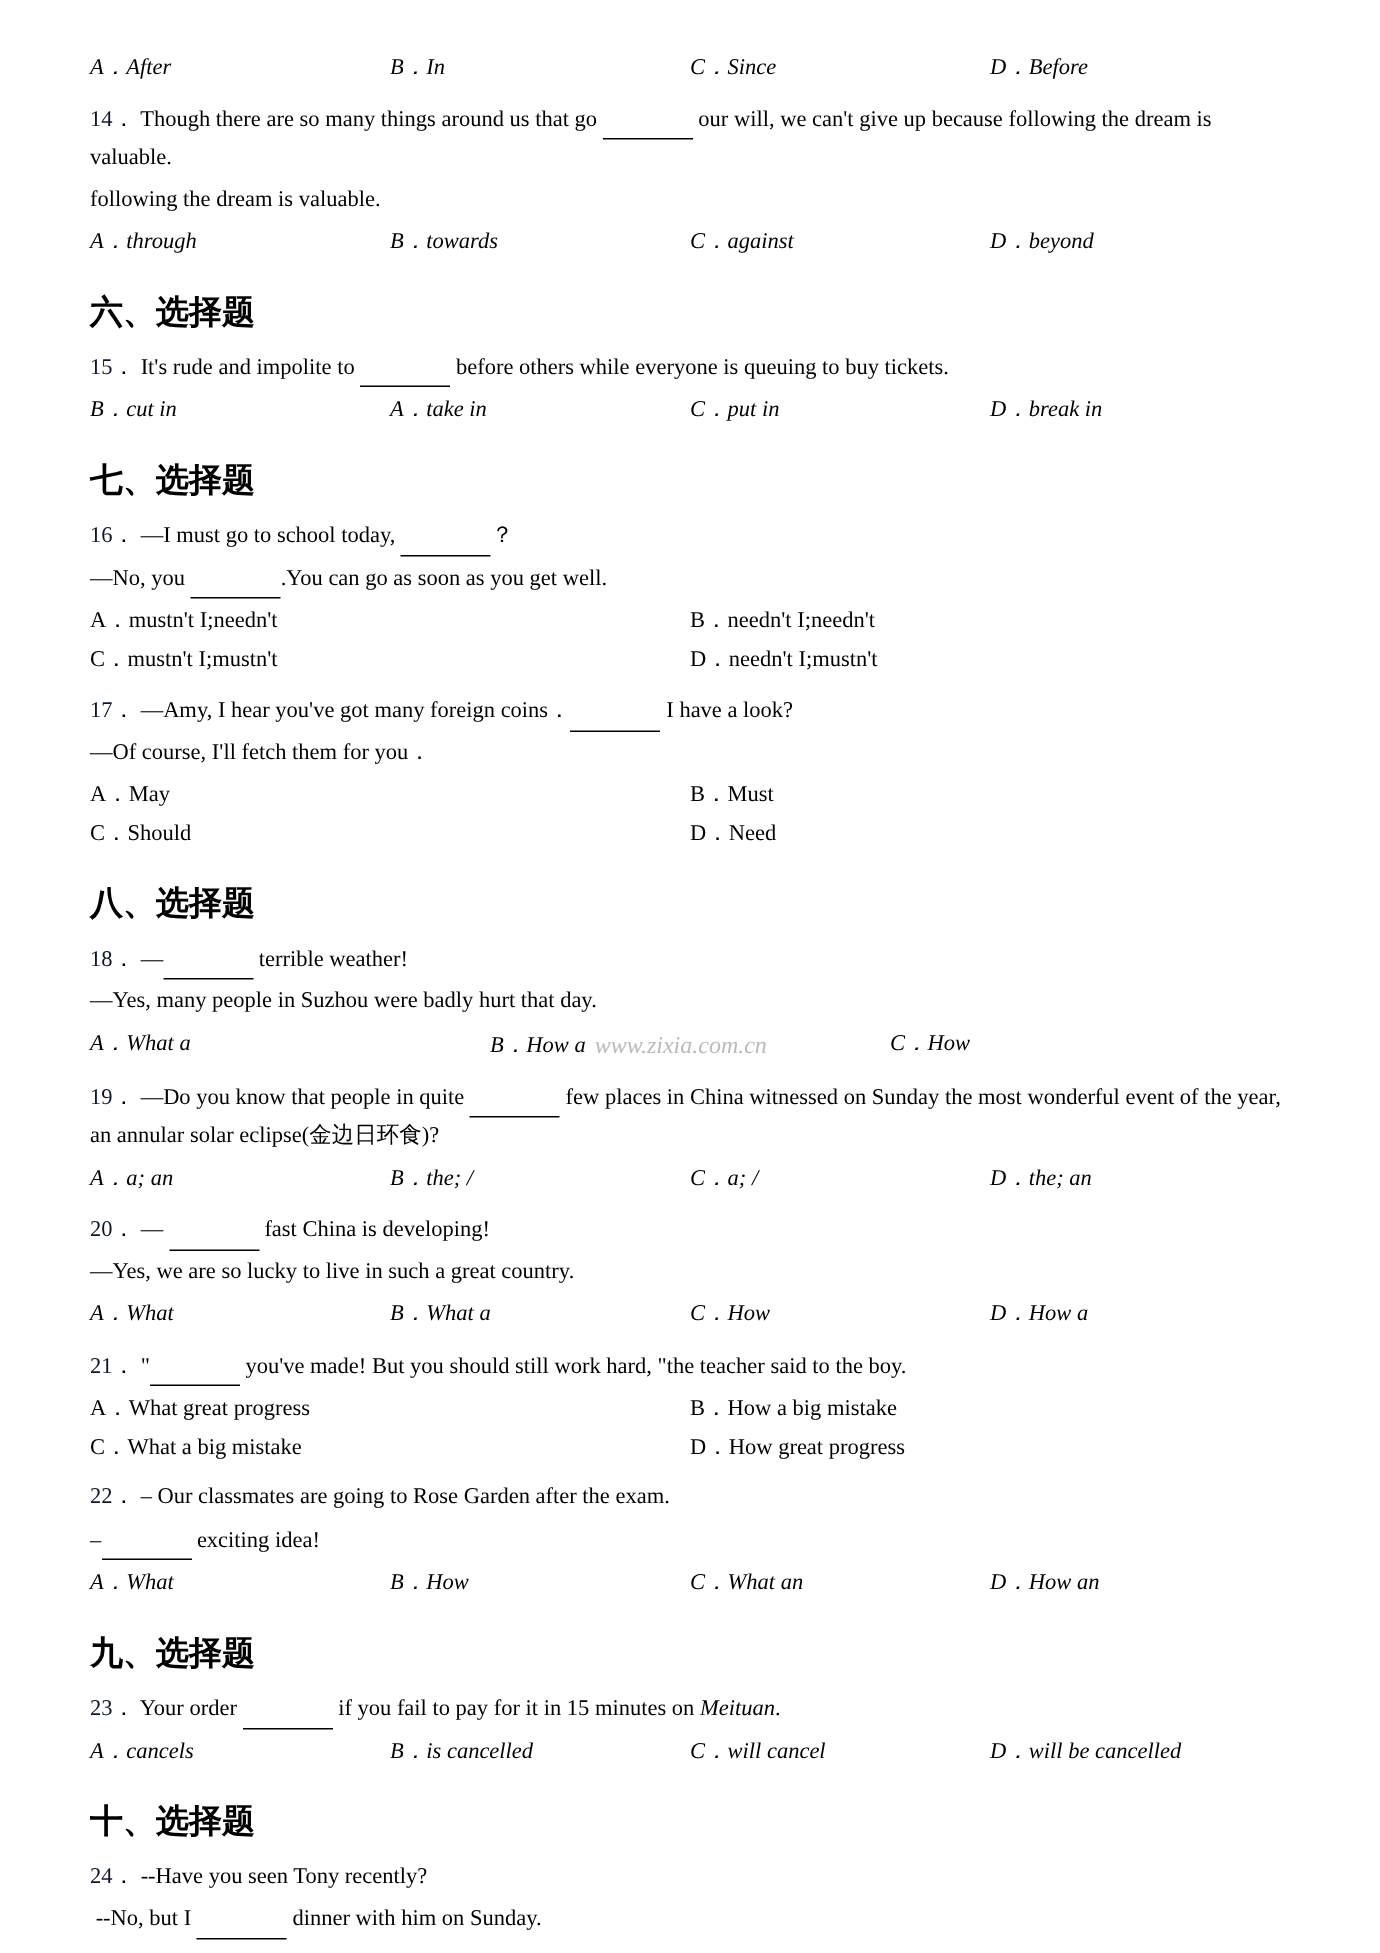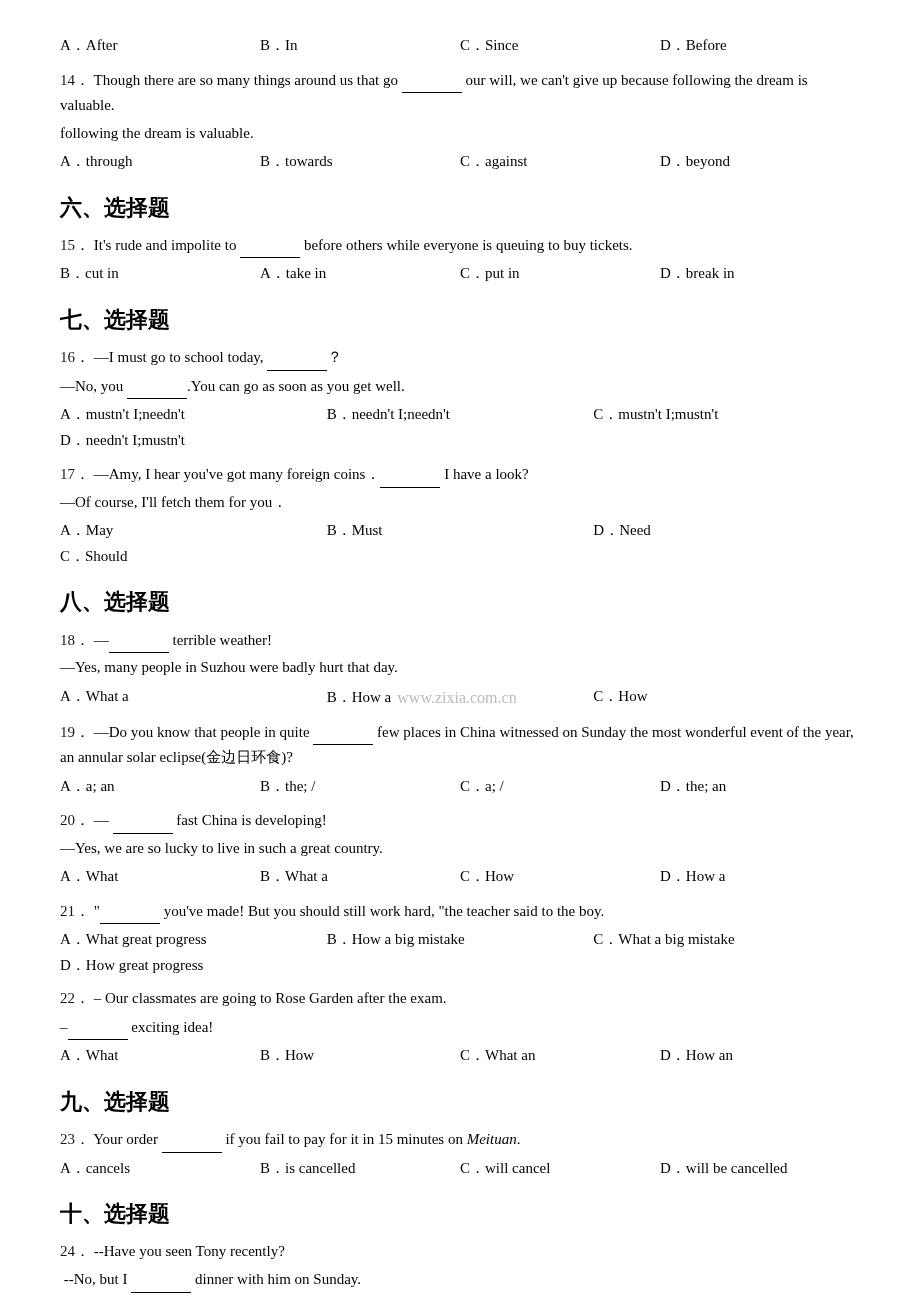--- a/index.html
+++ b/index.html
@@ -28,28 +28,29 @@
     .question-block {
       margin-bottom: 8px;
     }
     .question-line {
       margin-bottom: 2px;
     }
     .options-row {
       display: flex;
       margin: 3px 0 6px 0;
       gap: 0;
+      font-style: italic;
     }
     .option {
       flex: 1;
       min-width: 0;
     }
     .options-two-col {
       display: grid;
-      grid-template-columns: 1fr 1fr 1fr;
+      grid-template-columns: 1fr 1fr;
       margin: 3px 0 6px 0;
     }
     .options-two-col .option {
       flex: none;
     }
     .blank {
       display: inline-block;
       min-width: 60px;
       border-bottom: 1px solid #000;
       vertical-align: bottom;
@@ -130,22 +131,22 @@
 
 <div class="question-block">
   <div class="question-line">
     <span class="question-number">17</span>．
     —Amy, I hear you've got many foreign coins．<span class="blank">&nbsp;&nbsp;&nbsp;&nbsp;&nbsp;&nbsp;</span> I have a look?
   </div>
   <div class="question-line">—Of course, I'll fetch them for you．</div>
   <div class="options-two-col">
     <div class="option">A．<span>May</span></div>
     <div class="option">B．<span>Must</span></div>
+    <div class="option">C．<span>Should</span></div>
     <div class="option">D．<span>Need</span></div>
-    <div class="option">C．<span>Should</span></div>
   </div>
 </div>
 
 <div class="section-title">八、选择题</div>
 
 <div class="question-block">
   <div class="question-line">
     <span class="question-number">18</span>．
     —<span class="blank">&nbsp;&nbsp;&nbsp;&nbsp;&nbsp;&nbsp;</span> terrible weather!
   </div>

